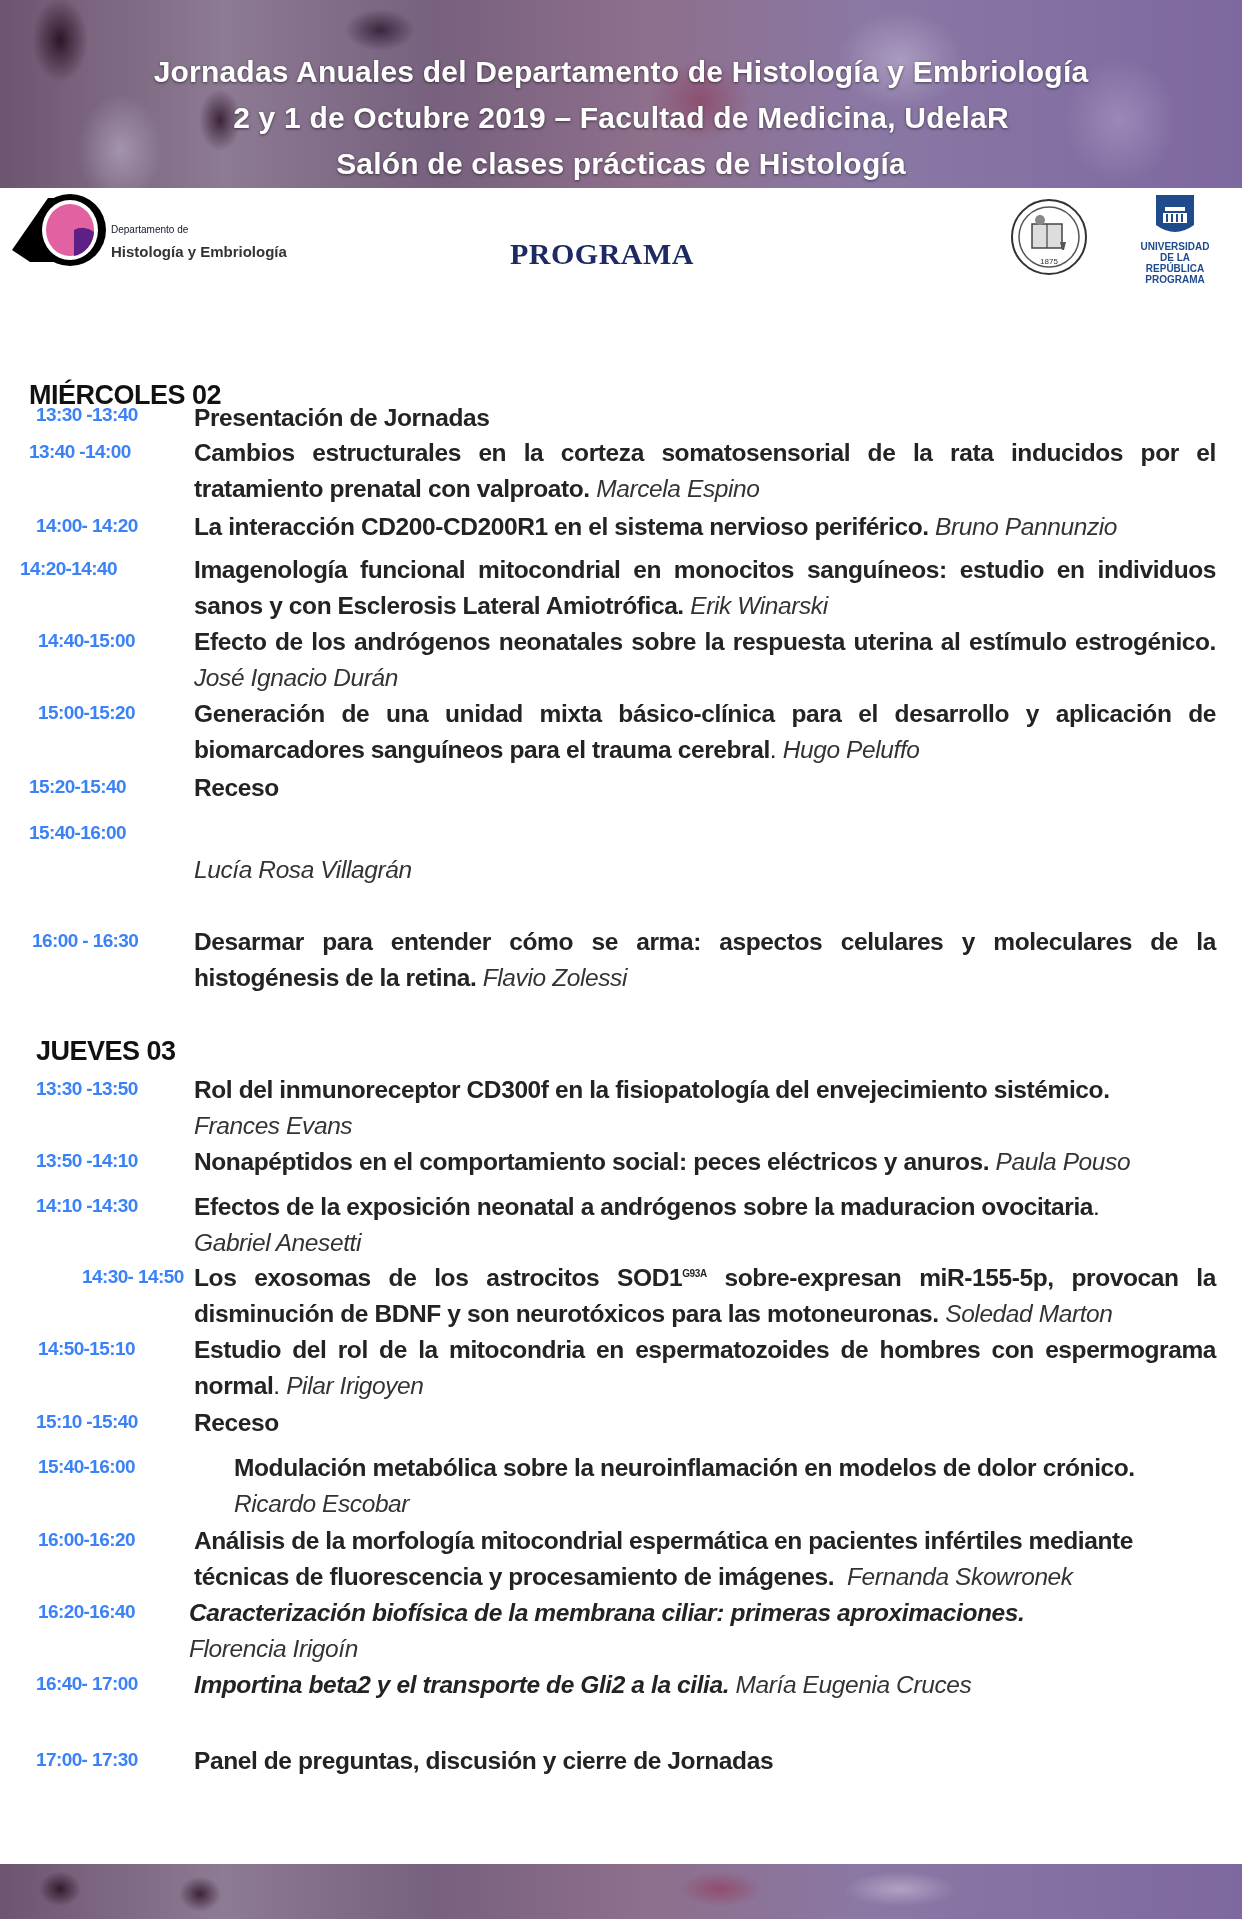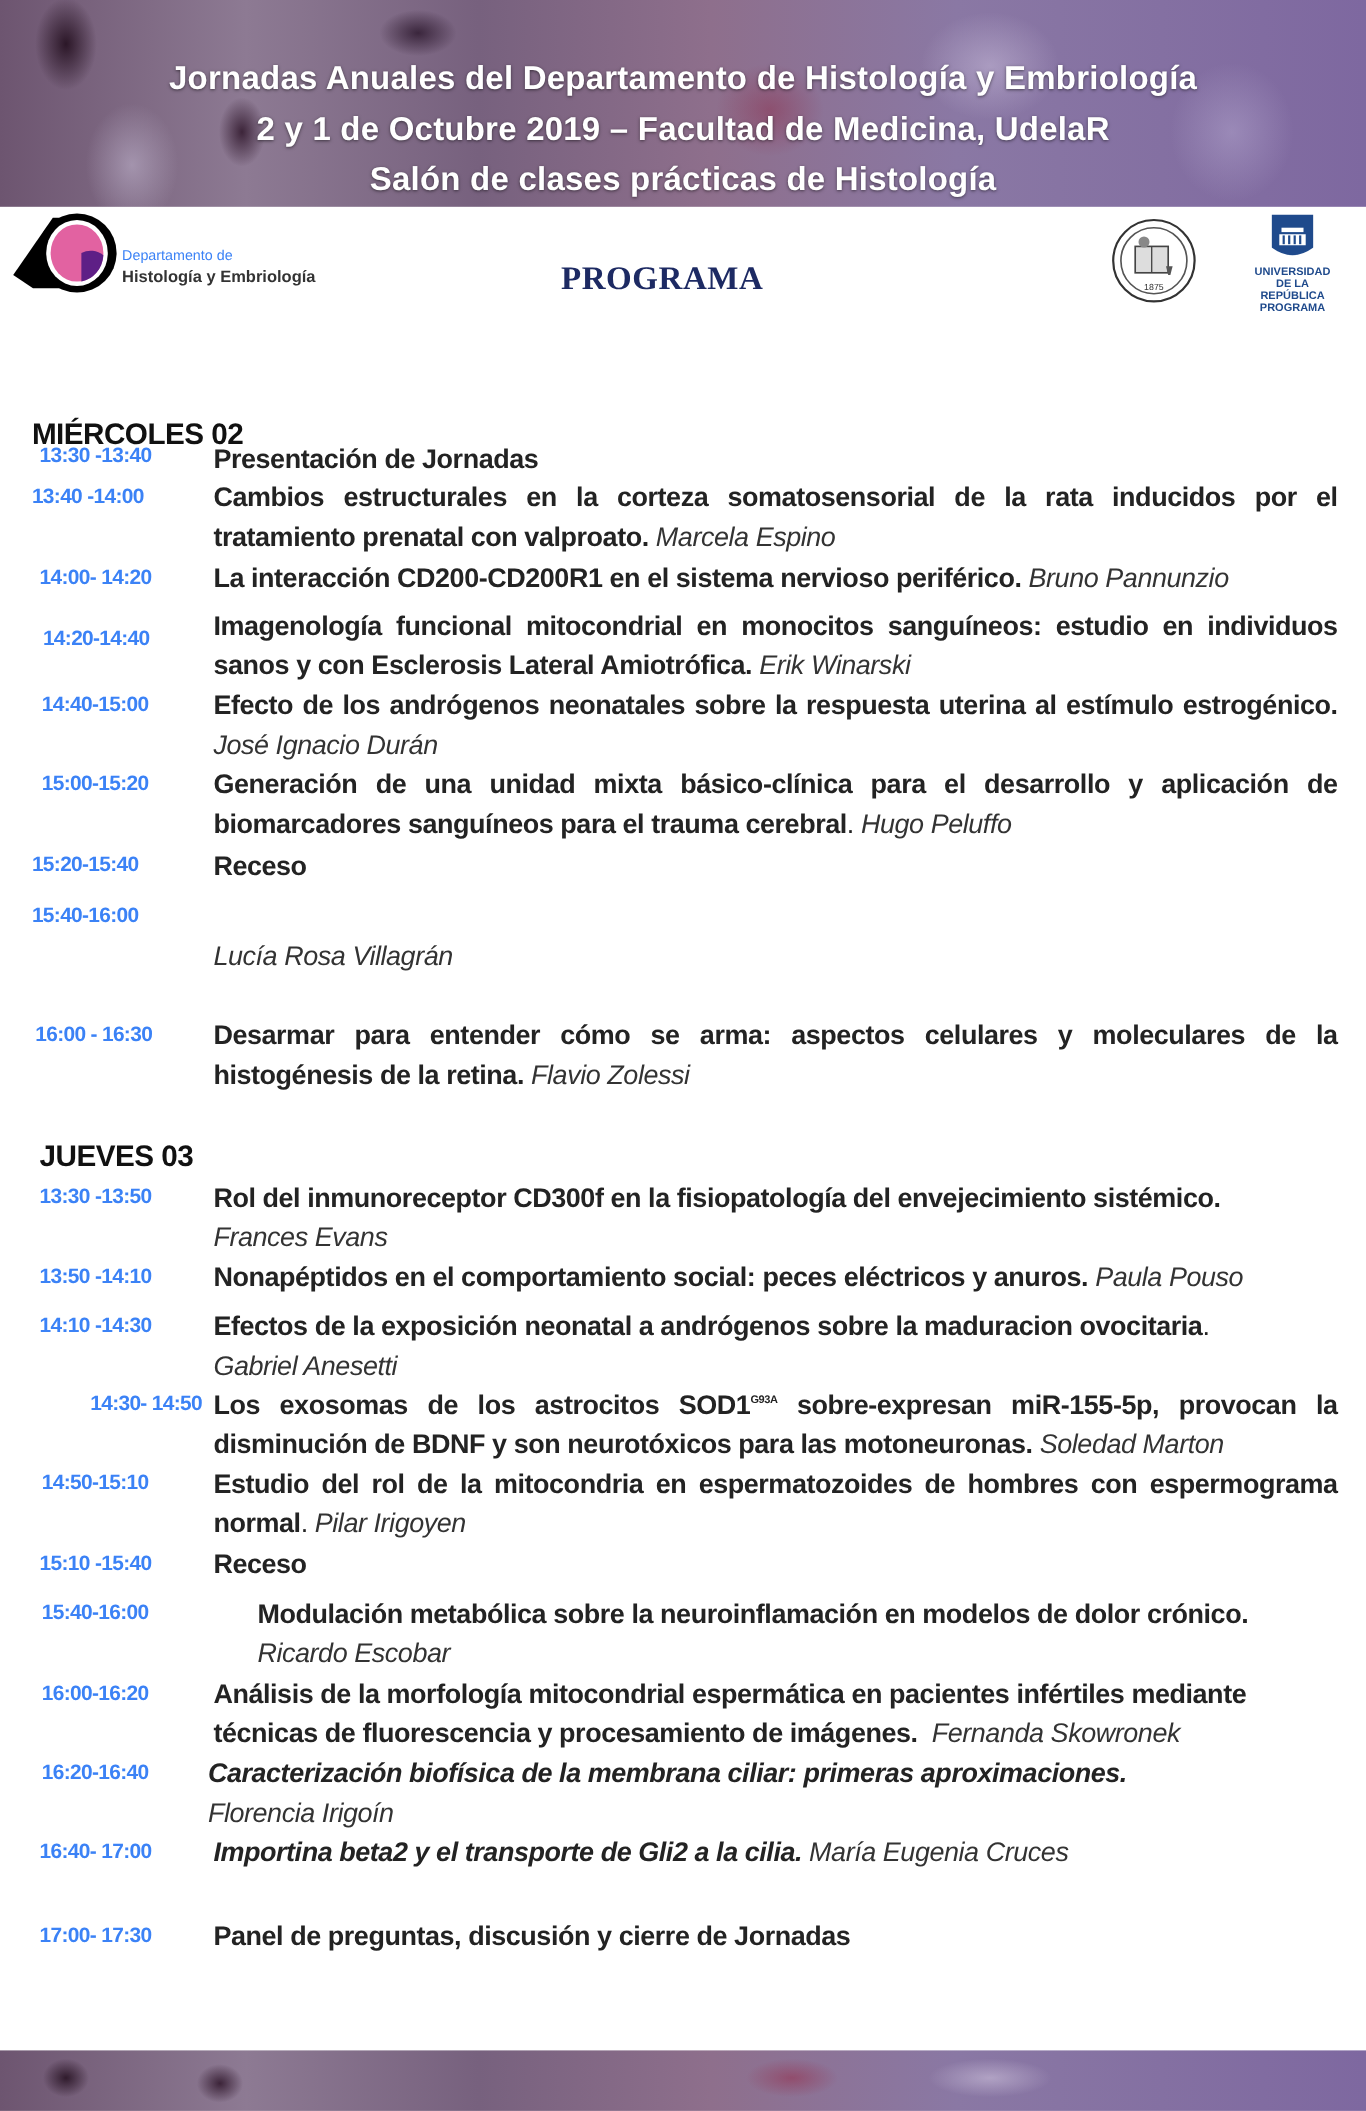--- a/index.html
+++ b/index.html
@@ -28,21 +28,21 @@
     position: absolute; left: 0; top: 1864px; width: 1242px; height: 55px;
     background:
       radial-gradient(ellipse 30px 25px at 60px 25px, rgba(30,10,25,0.8), transparent 70%),
       radial-gradient(ellipse 30px 25px at 200px 30px, rgba(40,15,35,0.8), transparent 70%),
       radial-gradient(ellipse 60px 25px at 720px 25px, rgba(150,40,70,0.5), transparent 70%),
       radial-gradient(ellipse 80px 25px at 900px 25px, rgba(225,215,235,0.45), transparent 70%),
       linear-gradient(90deg, #6d5570 0%, #8d7a93 18%, #77617e 35%, #8e6f8c 52%, #8a78a4 70%, #7e68a0 100%);
   }
   .logo-dept { position: absolute; left: 8px; top: 190px; width: 300px; height: 80px; }
   .logo-dept svg { position: absolute; left: 0; top: 0; }
-  .logo-dept .t1 { position: absolute; left: 103px; top: 34px; font-size: 13px; color: #3b82f6; }
+  .logo-dept .t1 { position: absolute; left: 103px; top: 34px; font-size: 10px; color: #0f172a; }
   .logo-dept .t2 { position: absolute; left: 103px; top: 53px; font-size: 15px; font-weight: bold; color: #333; }
   .programa { position: absolute; left: 510px; top: 237px; font-family: "Liberation Serif", serif; font-weight: bold; font-size: 30px; color: #1d2a63; letter-spacing: 0.5px; }
   .seal { position: absolute; left: 1010px; top: 198px; }
   .udelar { position: absolute; left: 1130px; top: 195px; width: 90px; text-align: center; }
   .udelar .ut { font-size: 10px; line-height: 11px; color: #1f4a8c; font-weight: bold; }
 
   .content { position: absolute; left: 0; top: 0; width: 1242px; }
   .day-heading { position: absolute; font-weight: bold; font-size: 27px; color: #111; letter-spacing: -0.5px; }
   .row { position: absolute; left: 0; width: 1242px; }
   .row .time { position: absolute; font-weight: bold; font-size: 19px; color: #3b82f6; letter-spacing: -0.6px; }
@@ -117,21 +117,21 @@
     <div class="time" style="left:29px;">13:40 -14:00</div>
     <div class="desc just" style="top:-6px;"><span class="title">Cambios estructurales en la corteza somatosensorial de la rata inducidos por el tratamiento prenatal con valproato.</span> <span class="author">Marcela Espino</span></div>
   </div>
 
   <div class="row" style="top:515px;">
     <div class="time" style="left:36px;">14:00- 14:20</div>
     <div class="desc" style="top:-6px;"><span class="title">La interacción CD200-CD200R1 en el sistema nervioso periférico.</span> <span class="author">Bruno Pannunzio</span></div>
   </div>
 
   <div class="row" style="top:558px;">
-    <div class="time" style="left:39px;margin-top:12px;">14:20-14:40</div>
+    <div class="time" style="left:20px;">14:20-14:40</div>
     <div class="desc just" style="top:-6px;"><span class="title">Imagenología funcional mitocondrial en monocitos sanguíneos: estudio en individuos sanos y con Esclerosis Lateral Amiotrófica.</span> <span class="author">Erik Winarski</span></div>
   </div>
 
   <div class="row" style="top:630px;">
     <div class="time" style="left:38px;">14:40-15:00</div>
     <div class="desc just" style="top:-6px;"><span class="title">Efecto de los andrógenos neonatales sobre la respuesta uterina al estímulo estrogénico.</span> <span class="author">José Ignacio Durán</span></div>
   </div>
 
   <div class="row" style="top:702px;">
     <div class="time" style="left:38px;">15:00-15:20</div>

